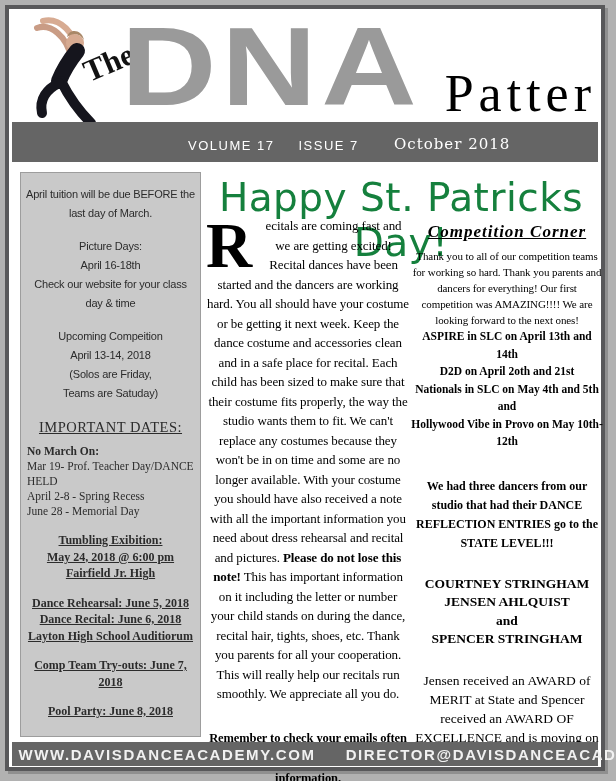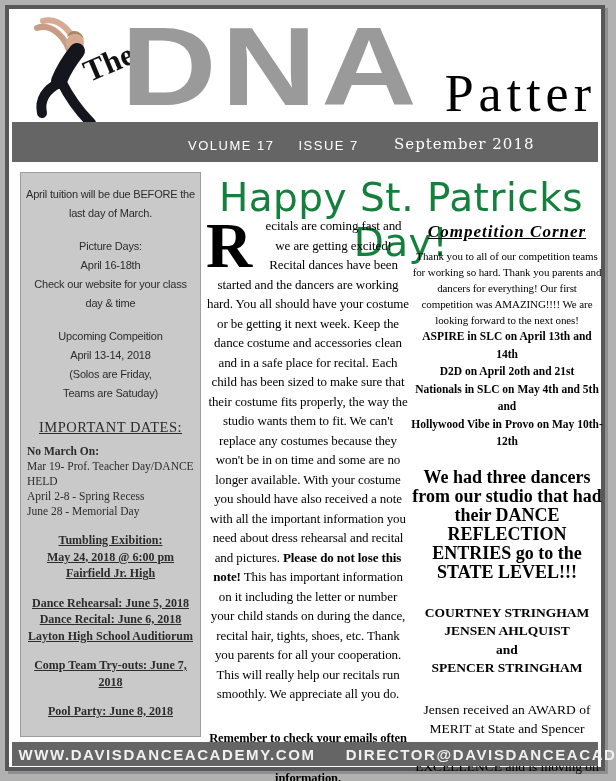--- a/index.html
+++ b/index.html
@@ -88,21 +88,21 @@
   .corner{
     position:absolute;left:402px;top:213px;width:192px;text-align:center;
     font-family:"Liberation Serif",serif;color:#000;
   }
   .corner-title{
     font-style:italic;font-weight:bold;font-size:17px;letter-spacing:1px;
     text-decoration:underline;margin:0 0 6px 0;
   }
   .corner-intro{font-size:11px;line-height:16px;letter-spacing:-0.1px;}
   .sched div{font-weight:bold;font-size:11.5px;line-height:17.5px;}
-  .reflect{font-weight:bold;font-size:18px;line-height:19px;margin-top:17px;}
+  .reflect{font-weight:bold;font-size:12px;line-height:19px;margin-top:26px;}
   .dancers{margin-top:22px;}
   .dancers div{font-weight:bold;font-size:13.5px;line-height:18.5px;}
   .awards{font-size:13.5px;line-height:19px;margin-top:22px;}
   .congrats{font-size:13px;line-height:19px;margin-top:20px;}
   
   .footer{
     position:absolute;left:3px;right:3px;top:733px;height:24px;
     background:var(--bar,#656565);color:#f1f1f1;
     display:flex;align-items:center;justify-content:center;gap:30px;
     font-size:15px;letter-spacing:1.6px;white-space:nowrap;font-weight:bold;
@@ -126,21 +126,21 @@
     <div class="the">The</div>
     <div class="dna">DNA</div>
     <div class="patter">Patter</div>
   </div>
 
   <div class="volbar">
     <div class="volmid">
       <span>VOLUME  17</span>
       <span>ISSUE 7</span>
     </div>
-    <span class="march">September 2018</span>
+    <span class="march">October 2018</span>
   </div>
 
   <aside class="sidebar">
     <div class="s-sans s-block">April tuition will be due BEFORE the last day of March.</div>
 
     <div class="s-block">
       <div class="s-sans">Picture Days:</div>
       <div class="s-sans">April 16-18th</div>
       <div class="s-sans">Check our website for your class day &amp; time</div>
     </div>

